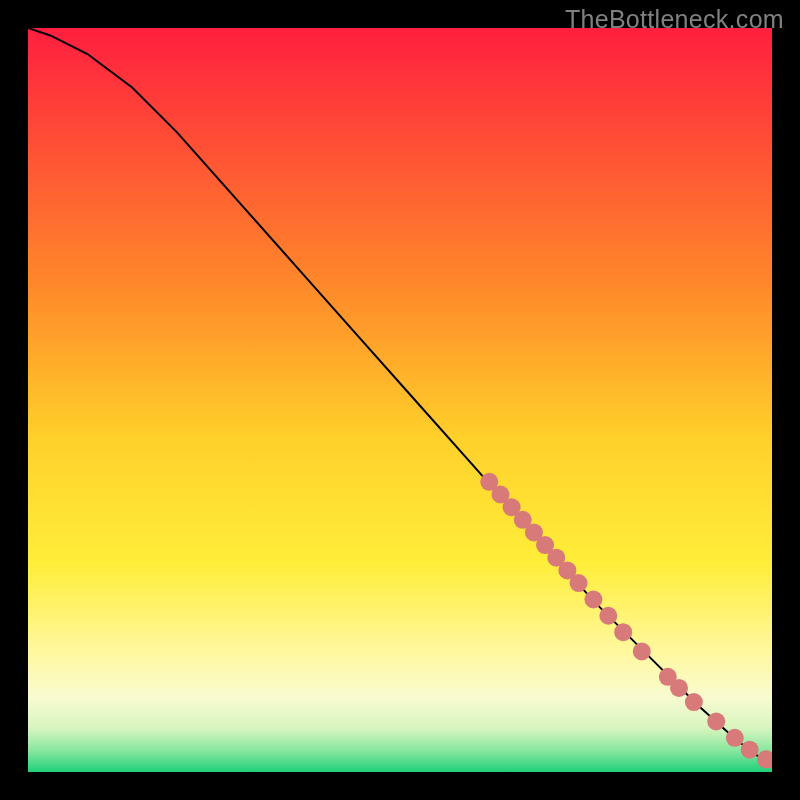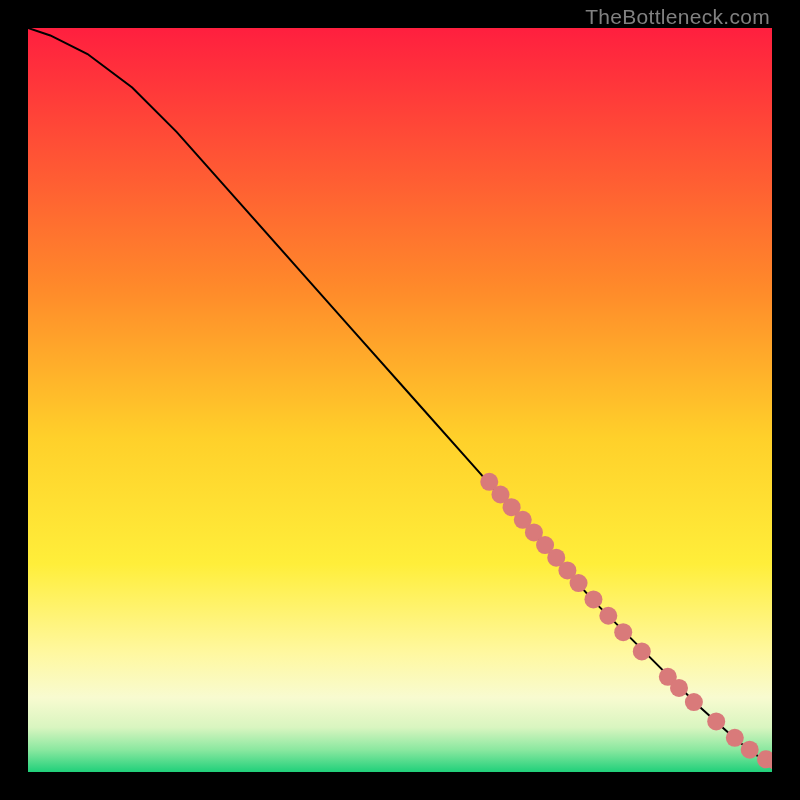--- a/index.html
+++ b/index.html
@@ -20,23 +20,23 @@
   .plot-area {
     position: absolute;
     left: 28px;
     top: 28px;
     width: 744px;
     height: 744px;
   }
   .watermark {
     position: absolute;
     top: 5px;
-    right: 30px;
+    right: 16px;
     color: #808080;
-    font-size: 21px;
+    font-size: 25px;
     font-weight: 500;
     letter-spacing: 0.3px;
   }
   svg {
     display: block;
   }
 </style>
 </head>
 <body>
 

